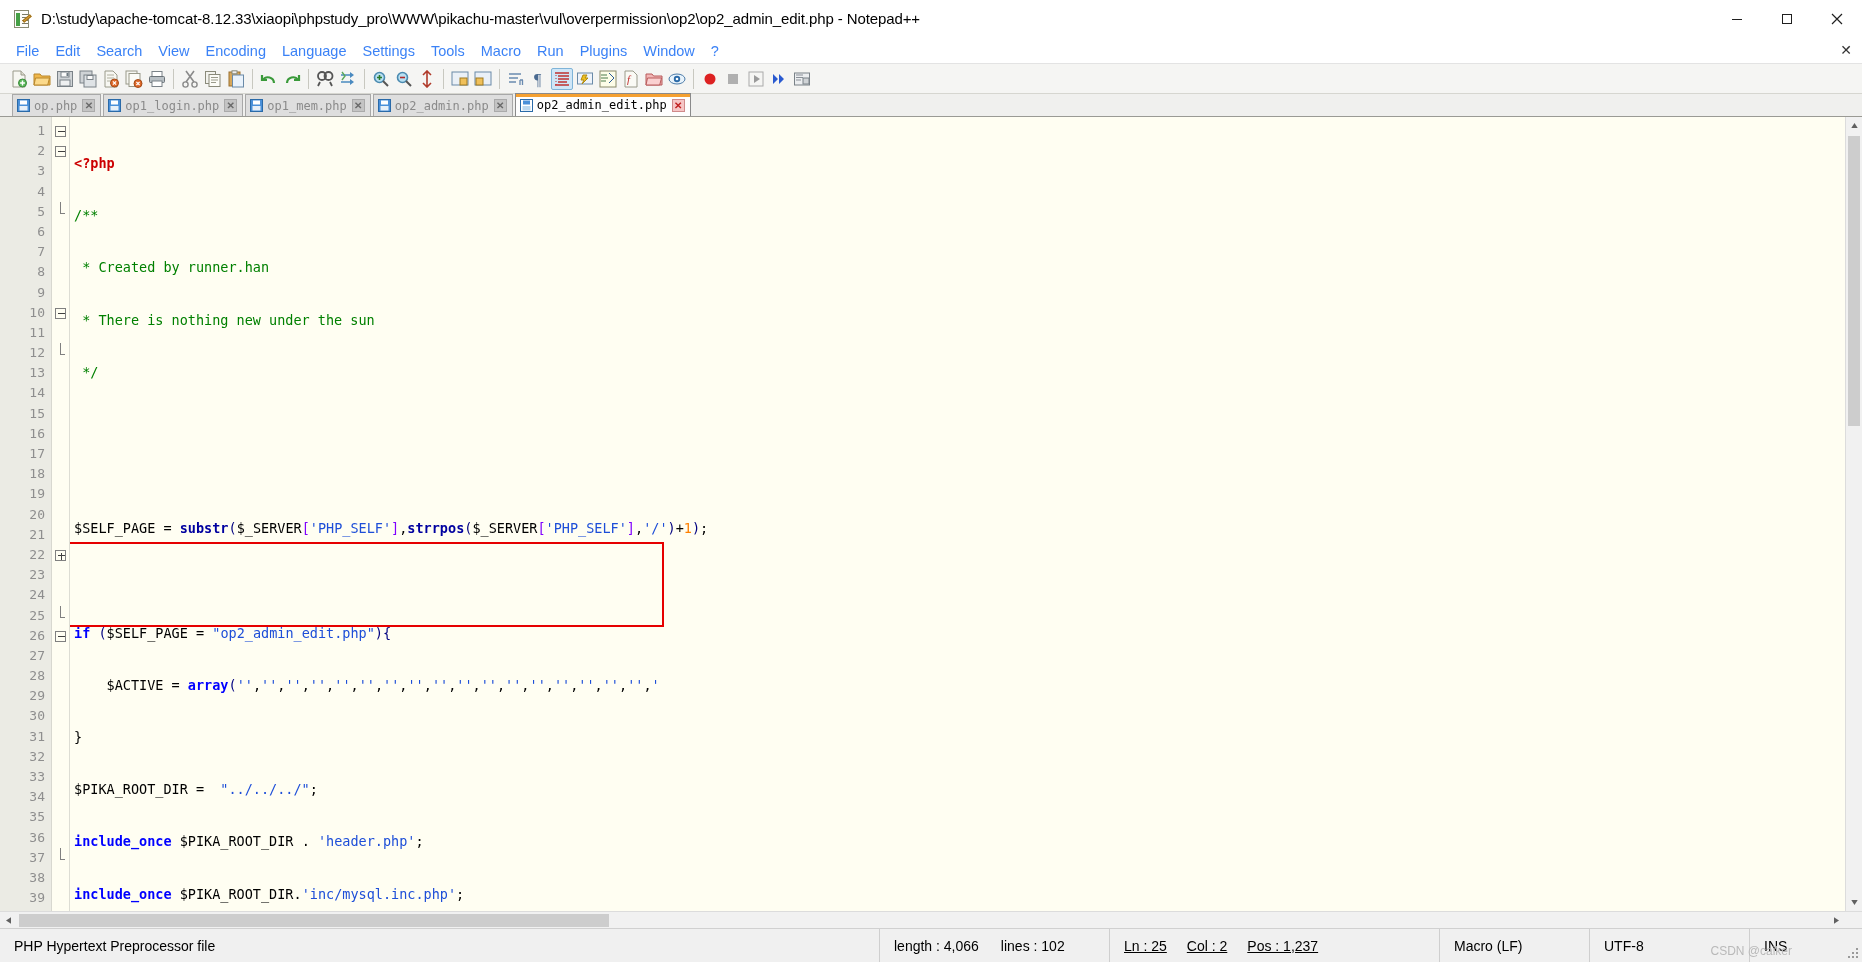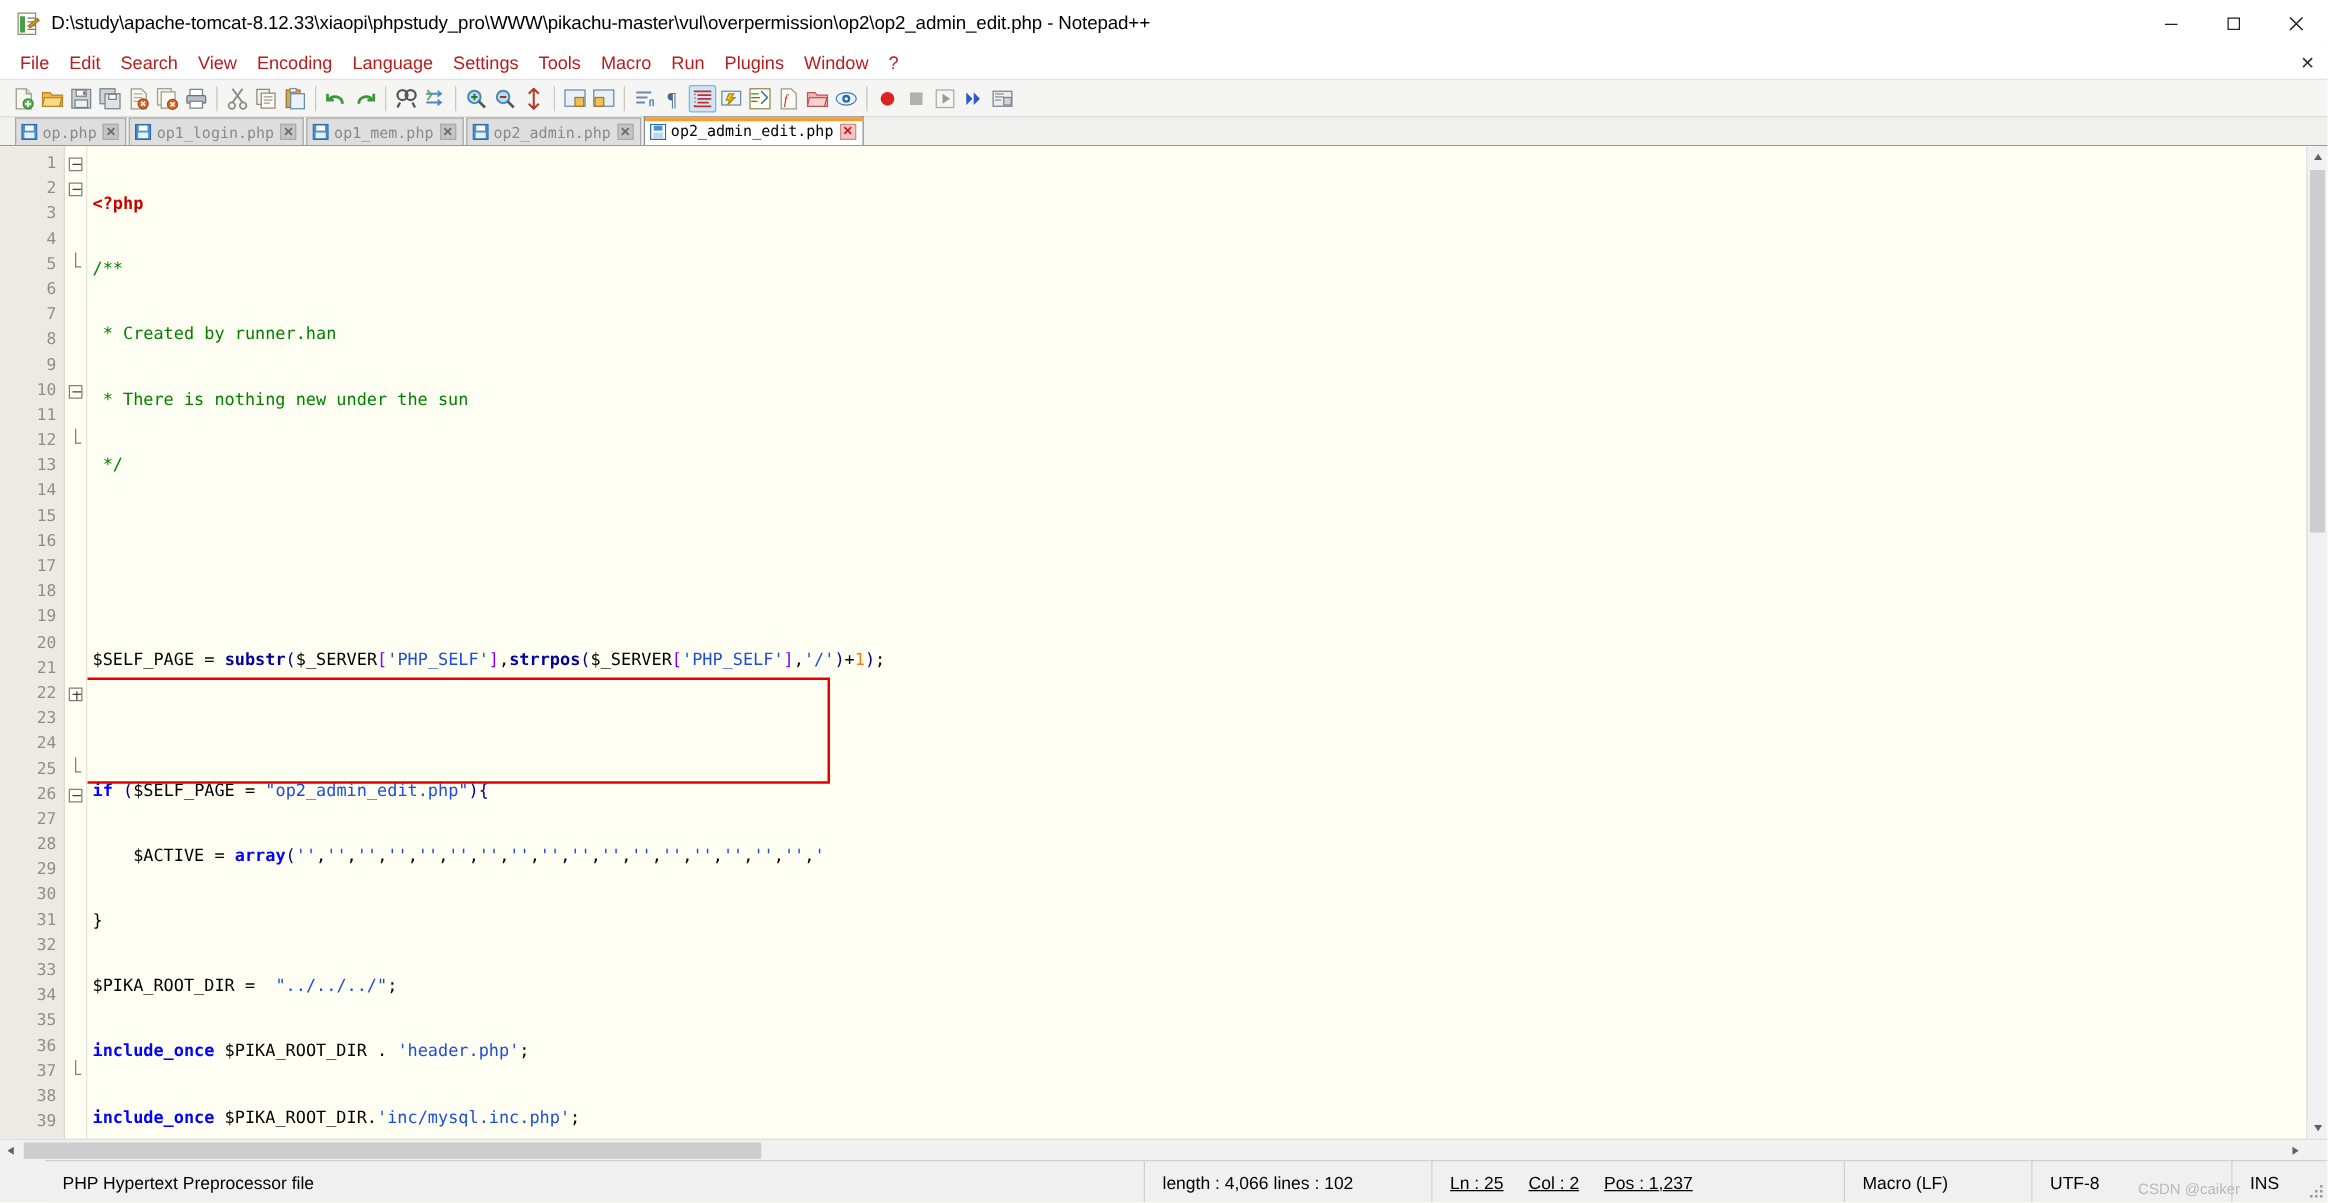--- a/index.html
+++ b/index.html
@@ -68,21 +68,21 @@
   
   .menubar {
     height: 26px; min-height: 26px;
     background: #ffffff;
     display: flex; align-items: center;
     padding-left: 8px;
     position: relative;
     border-bottom: 1px solid #e3e3e3;
   }
   .menu-item {
-    font-size: 14.5px; color: #b91c1c;
+    font-size: 14.5px; color: #3b82f6;
     padding: 3px 8px; white-space: nowrap;
     cursor: default;
   }
   .menu-close-x {
     position: absolute; right: 10px; top: 4px;
     font-size: 14px; color: #333; cursor: pointer;
   }
 
   
   .toolbar {
@@ -274,30 +274,29 @@
   .corner-box { width: 17px; flex: 0 0 17px; background: #f1f1f1; }
 
   
   .statusbar {
     height: 34px; min-height: 34px;
     background: #f0f0f0;
     display: flex; align-items: stretch;
     border-top: 1px solid #d0d0d0;
     font-size: 14px; color: #000;
     position: relative;
-    margin-left: 36px;
   }
   .sb-cell {
     display: flex; align-items: center;
     padding: 0 14px;
     border-right: 1px solid #cfcfcf;
     white-space: nowrap;
   }
   .sb-cell.filetype { width: 880px; flex: 0 0 880px; }
-  .sb-cell.len      { width: 230px; flex: 0 0 230px; gap: 4px; }
+  .sb-cell.len      { width: 230px; flex: 0 0 230px; gap: 22px; }
   .sb-cell.pos      { width: 330px; flex: 0 0 330px; gap: 20px; text-decoration: underline; }
   .sb-cell.eol      { width: 150px; flex: 0 0 150px; }
   .sb-cell.enc      { width: 160px; flex: 0 0 160px; }
   .sb-cell.ins      { flex: 1 1 auto; border-right: none; }
   .watermark {
     position: absolute; right: 70px; bottom: 4px;
     font-size: 12px; color: #b9b9b9;
     pointer-events: none;
   }
   .sb-grip {

